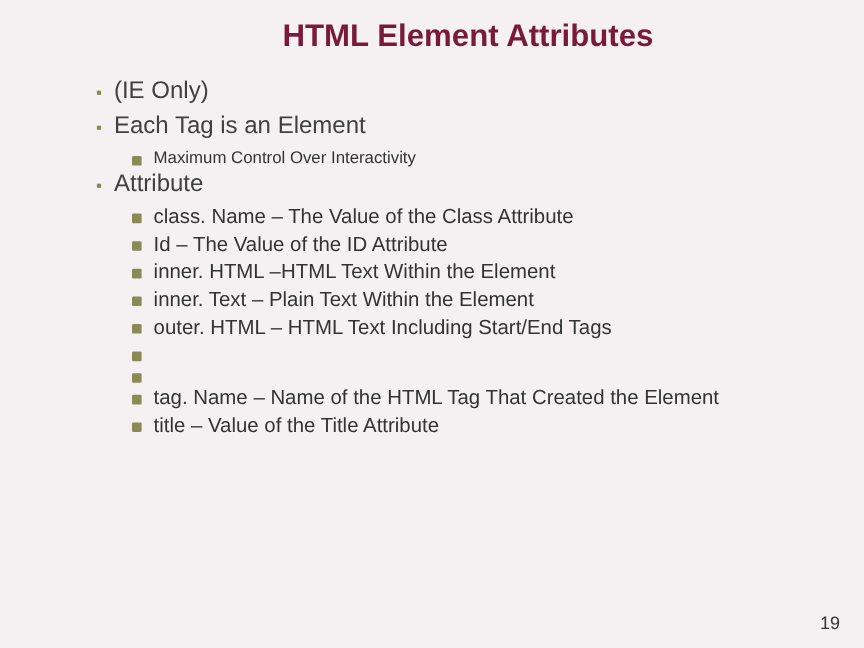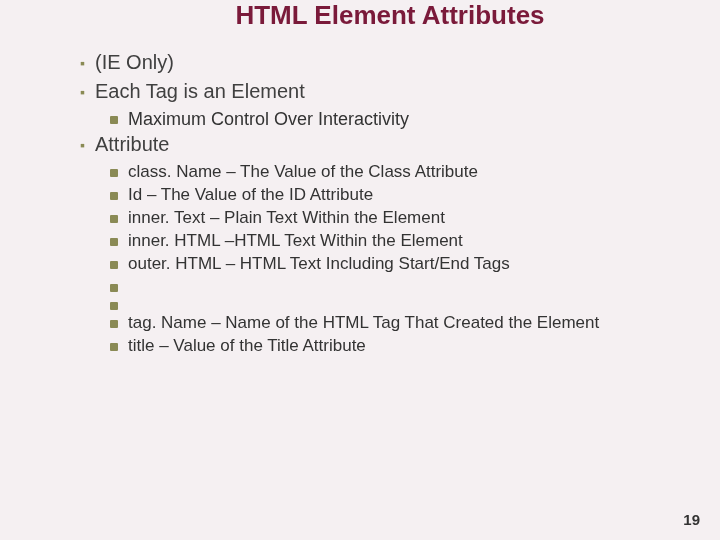--- a/index.html
+++ b/index.html
@@ -9,20 +9,21 @@
       background: #f5f0f2;
       font-family: Verdana, Geneva, sans-serif;
       position: relative;
       overflow: hidden;
     }
     .slide-title {
       color: #7a1a3a;
       font-size: 26px;
       font-weight: bold;
       text-align: center;
+      padding-top: 14px;
       margin-left: 60px;
     }
     .content {
       padding: 20px 0 0 80px;
     }
     .bullet-l1 {
       display: flex;
       align-items: flex-start;
       margin-bottom: 6px;
     }
@@ -48,21 +49,21 @@
       width: 8px;
       height: 8px;
       background: #8a8a55;
       border-radius: 1px;
       margin-right: 10px;
       margin-top: 7px;
       flex-shrink: 0;
     }
     .bullet-l2 .text {
       color: #333;
-      font-size: 18px;
+      font-size: 14px;
       font-family: Verdana, Geneva, sans-serif;
     }
     .bullet-l3 {
       display: flex;
       align-items: flex-start;
       margin-left: 30px;
       margin-bottom: 3px;
     }
     .bullet-l3 .marker {
       width: 8px;
@@ -77,21 +78,20 @@
       color: #333;
       font-size: 17px;
       font-family: Verdana, Geneva, sans-serif;
     }
     .page-number {
       position: absolute;
       bottom: 12px;
       right: 20px;
       color: #333;
       font-size: 15px;
-      font-weight: bold;
     }
   </style>
 </head>
 <body>
 
 <h1 class="slide-title">HTML Element Attributes</h1>
 
 <div class="content">
 
   <div class="bullet-l1">
@@ -116,25 +116,25 @@
   <div class="bullet-l3">
     <span class="marker"></span>
     <span class="text">class. Name – The Value of the Class Attribute</span>
   </div>
   <div class="bullet-l3">
     <span class="marker"></span>
     <span class="text">Id – The Value of the ID Attribute</span>
   </div>
   <div class="bullet-l3">
     <span class="marker"></span>
-    <span class="text">inner. Text – Plain Text Within the Element</span>
+    <span class="text">inner. HTML –HTML Text Within the Element</span>
   </div>
   <div class="bullet-l3">
     <span class="marker"></span>
-    <span class="text">inner. HTML –HTML Text Within the Element</span>
+    <span class="text">inner. Text – Plain Text Within the Element</span>
   </div>
   <div class="bullet-l3">
     <span class="marker"></span>
     <span class="text">outer. HTML – HTML Text Including Start/End Tags</span>
   </div>
   <div class="bullet-l3">
     <span class="marker"></span>
   </div>
   <div class="bullet-l3">
     <span class="marker"></span>

